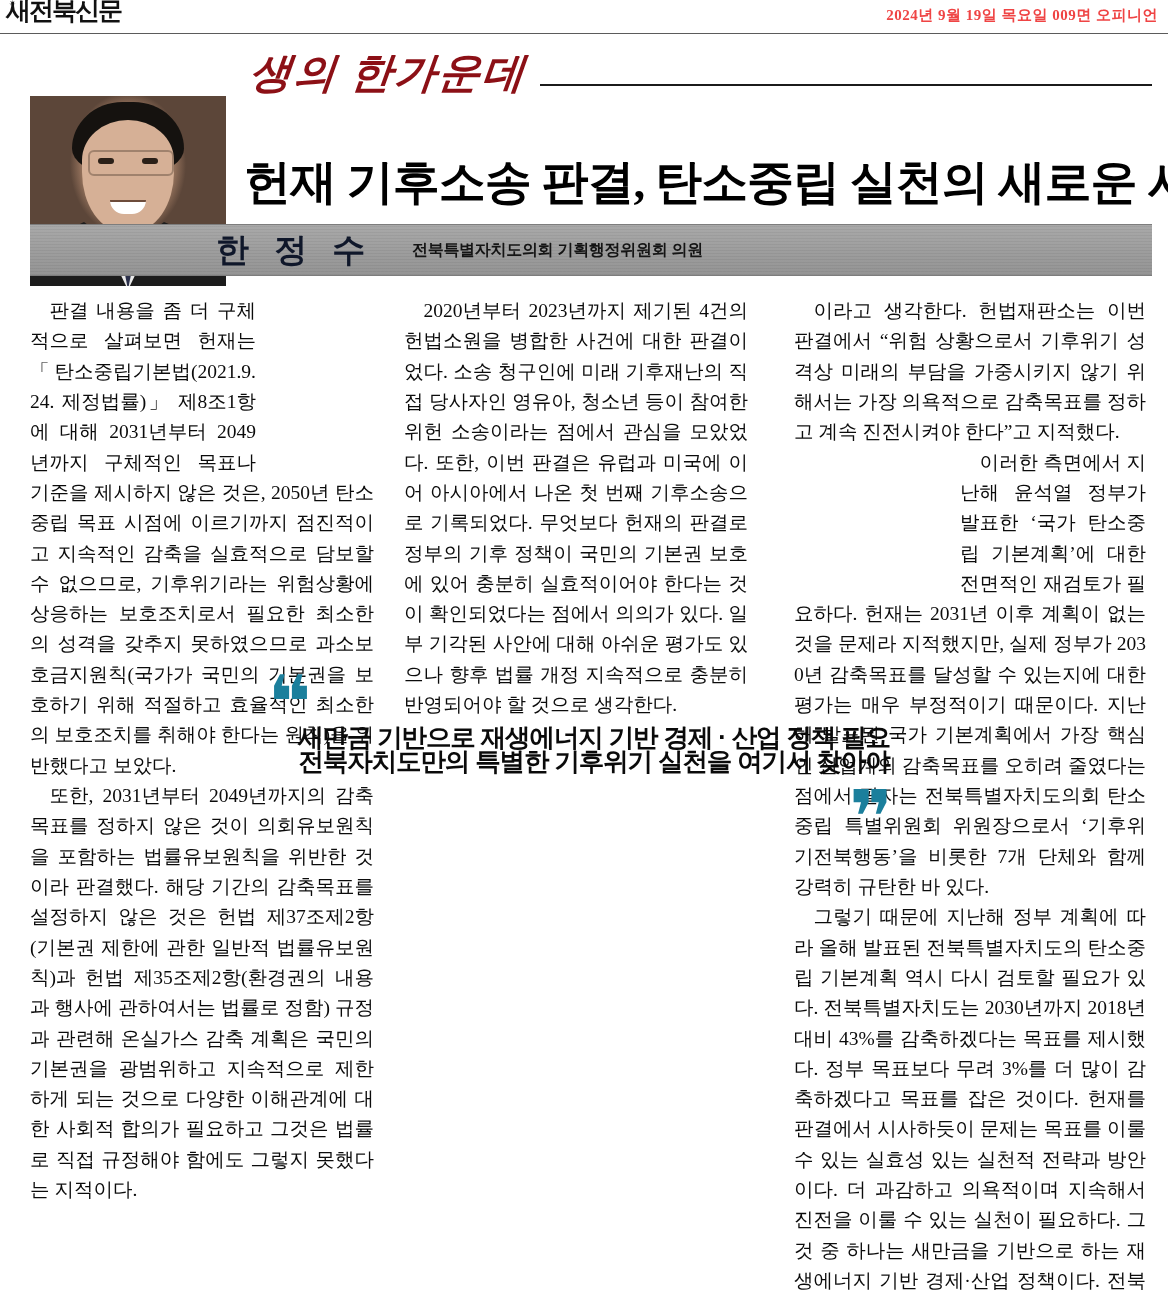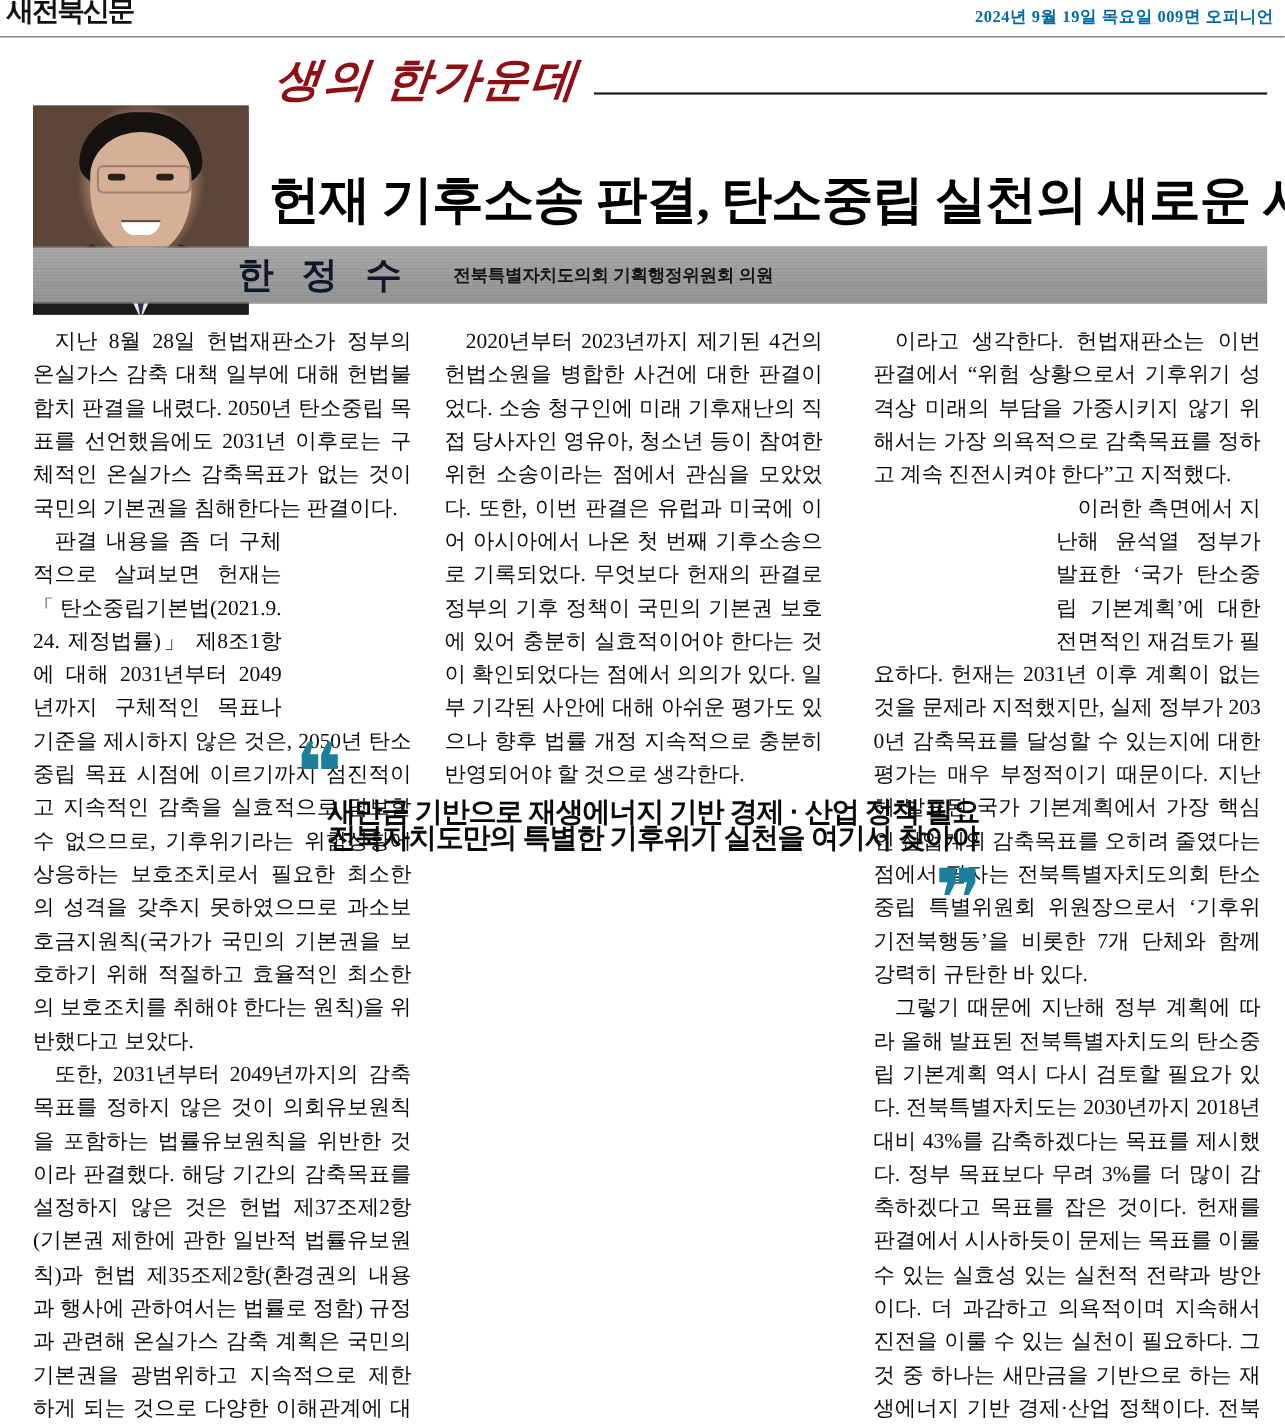--- a/index.html
+++ b/index.html
@@ -46,21 +46,21 @@
     line-height: 1;
   }
   #issue-line {
     position: absolute;
     right: 10px;
     top: 6px;
     font-family: "Liberation Serif", "DejaVu Serif", serif;
     font-weight: 700;
     font-size: 15px;
     letter-spacing: 0.5px;
-    color: #0369a1;
+    color: #ef4444;
     white-space: nowrap;
   }
 
   
   #series-title {
     position: absolute;
     left: 250px;
     top: 52px;
     font-family: "Liberation Serif", "DejaVu Serif", serif;
     font-weight: 700;
@@ -291,21 +291,20 @@
   <div id="portrait-suit"></div>
   <div id="portrait-shirt"></div>
   <div id="portrait-tie"></div>
 </div>
 
 <div id="byline-band"></div>
 <div id="byline-name">한 정 수</div>
 <div id="byline-affil">전북특별자치도의회 기획행정위원회 의원</div>
 
 <div class="col" id="col-1">
-  <p>지난 8월 28일 헌법재판소가 정부의 온실가스 감축 대책 일부에 대해 헌법불합치 판결을 내렸다. 2050년 탄소중립 목표를 선언했음에도 2031년 이후로는 구체적인 온실가스 감축목표가 없는 것이 국민의 기본권을 침해한다는 판결이다.</p>
   <p><span class="flow-cut-left"></span><span>판결 내용을 좀 더 구체적으로 살펴보면 헌재는 「탄소중립기본법(2021.9.24. 제정법률)」 제8조1항에 대해 2031년부터 2049년까지 구체적인 목표나 기준을 제시하지 않은 것은, 2050년 탄소중립 목표 시점에 이르기까지 점진적이고 지속적인 감축을 실효적으로 담보할 수 없으므로, 기후위기라는 위험상황에 상응하는 보호조치로서 필요한 최소한의 성격을 갖추지 못하였으므로 과소보호금지원칙(국가가 국민의 기본권을 보호하기 위해 적절하고 효율적인 최소한의 보호조치를 취해야 한다는 원칙)을 위반했다고 보았다.</span></p>
   <p>또한, 2031년부터 2049년까지의 감축목표를 정하지 않은 것이 의회유보원칙을 포함하는 법률유보원칙을 위반한 것이라 판결했다. 해당 기간의 감축목표를 설정하지 않은 것은 헌법 제37조제2항(기본권 제한에 관한 일반적 법률유보원칙)과 헌법 제35조제2항(환경권의 내용과 행사에 관하여서는 법률로 정함) 규정과 관련해 온실가스 감축 계획은 국민의 기본권을 광범위하고 지속적으로 제한하게 되는 것으로 다양한 이해관계에 대한 사회적 합의가 필요하고 그것은 법률로 직접 규정해야 함에도 그렇지 못했다는 지적이다.</p>
 
 </div>
 
 <div class="col" id="col-2">
   <p>2020년부터 2023년까지 제기된 4건의 헌법소원을 병합한 사건에 대한 판결이었다. 소송 청구인에 미래 기후재난의 직접 당사자인 영유아, 청소년 등이 참여한 위헌 소송이라는 점에서 관심을 모았었다. 또한, 이번 판결은 유럽과 미국에 이어 아시아에서 나온 첫 번째 기후소송으로 기록되었다. 무엇보다 헌재의 판결로 정부의 기후 정책이 국민의 기본권 보호에 있어 충분히 실효적이어야 한다는 것이 확인되었다는 점에서 의의가 있다. 일부 기각된 사안에 대해 아쉬운 평가도 있으나 향후 법률 개정 지속적으로 충분히 반영되어야 할 것으로 생각한다.</p>
 </div>
 
 <div class="col" id="col-3">

